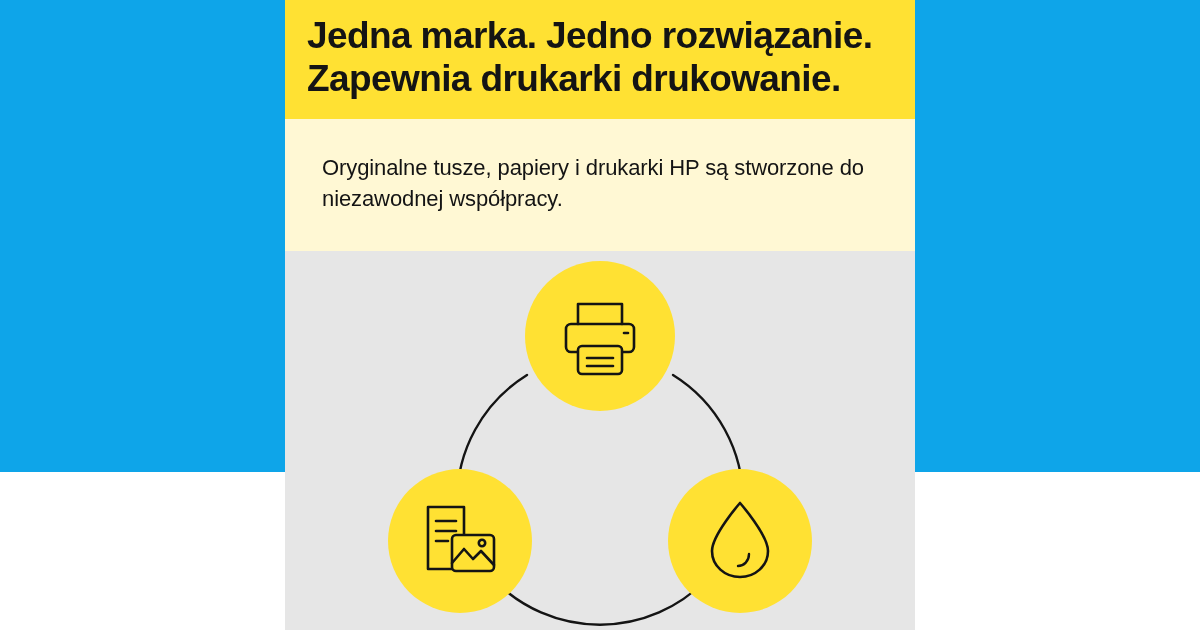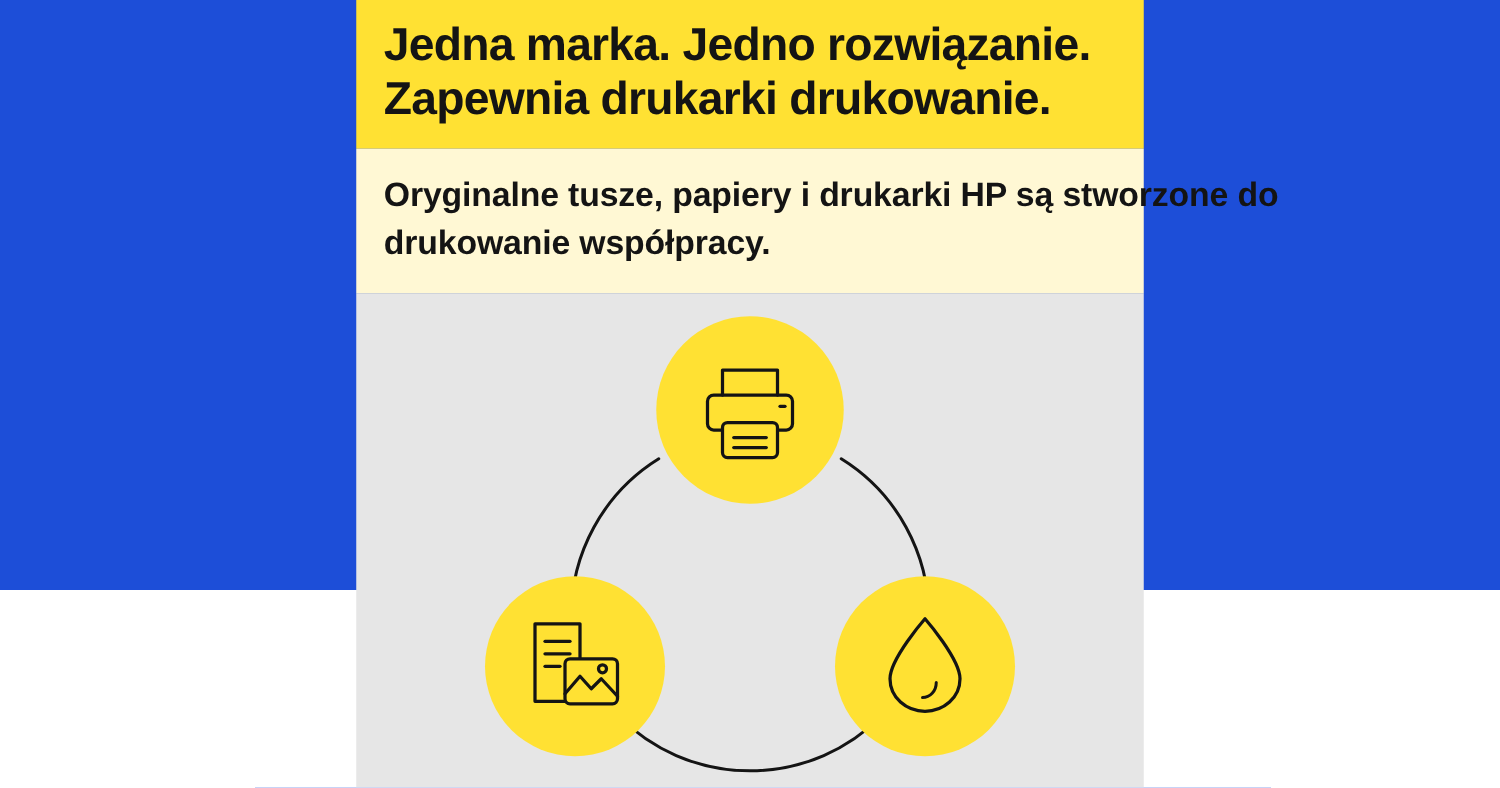--- a/index.html
+++ b/index.html
@@ -9,21 +9,21 @@
     height: 630px;
     background: #ffffff;
     font-family: "Liberation Sans", sans-serif;
     overflow: hidden;
   }
 
   .canvas {
     position: relative;
     width: 1200px;
     height: 472px;
-    background: #1d4ed8;
+    background: #0ea5e9;
   }
 
   
   .content-column {
     position: absolute;
     left: 285px;
     top: 0;
     width: 630px;
     height: 630px;
     display: flex;
@@ -53,25 +53,25 @@
   }
 
   
   .subhead-band {
     background: #fff8d4;
     padding: 18px 22px 22px 22px;
     box-sizing: border-box;
   }
 
   .subhead {
-    margin: 0;
+    margin: 15px;
     color: #141414;
-    font-size: 27px;
+    font-size: 22px;
     line-height: 1.42;
-    font-weight: 700;
+    font-weight: 400;
     letter-spacing: -0.1px;
   }
 
   .subhead .line {
     display: block;
     white-space: nowrap;
   }
 
   
   .illustration-area {
@@ -123,21 +123,21 @@
     <div class="headline-band">
       <h1 class="headline">
         <span class="line">Jedna marka. Jedno rozwiązanie.</span>
         <span class="line">Zapewnia drukarki drukowanie.</span>
       </h1>
     </div>
 
     <div class="subhead-band">
       <p class="subhead">
         <span class="line">Oryginalne tusze, papiery i drukarki HP są stworzone do</span>
-        <span class="line">drukowanie współpracy.</span>
+        <span class="line">niezawodnej współpracy.</span>
       </p>
     </div>
 
     <div class="illustration-area">
       <div class="diagram">
         <svg width="430" height="380" viewBox="0 0 430 380" xmlns="http://www.w3.org/2000/svg">
 
           <g>
 
             <path class="arc" d="M 72 252 A 148 148 0 0 1 142 124"></path>

